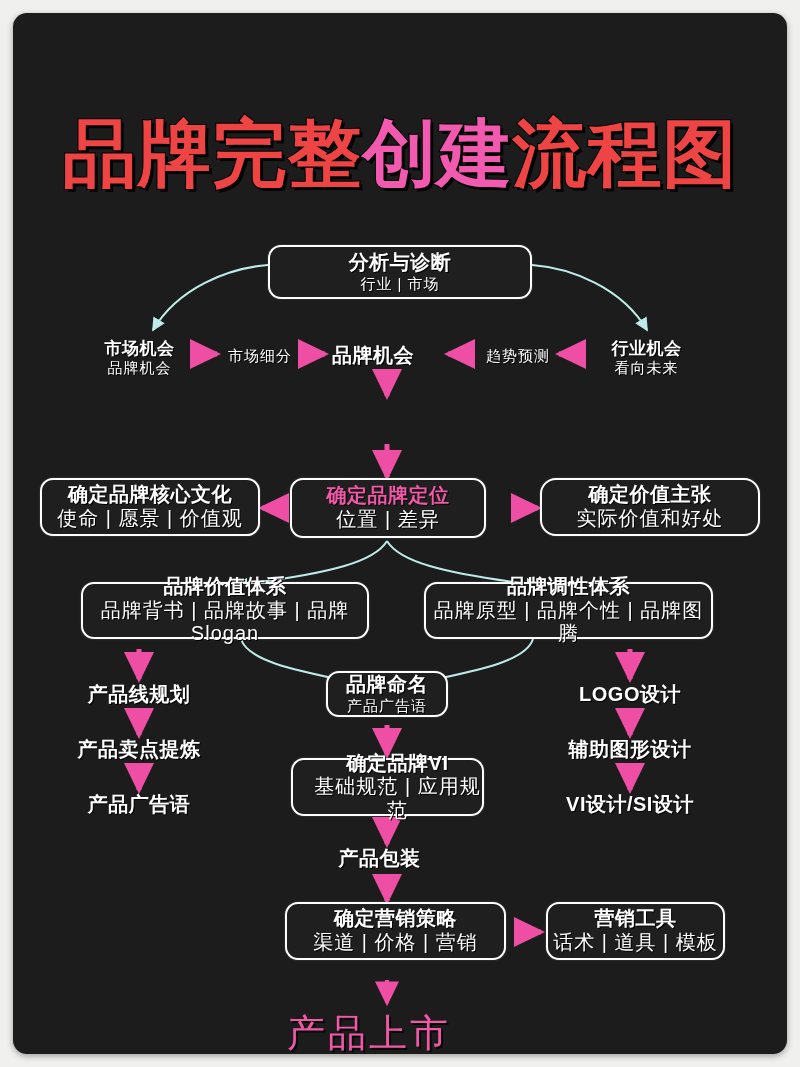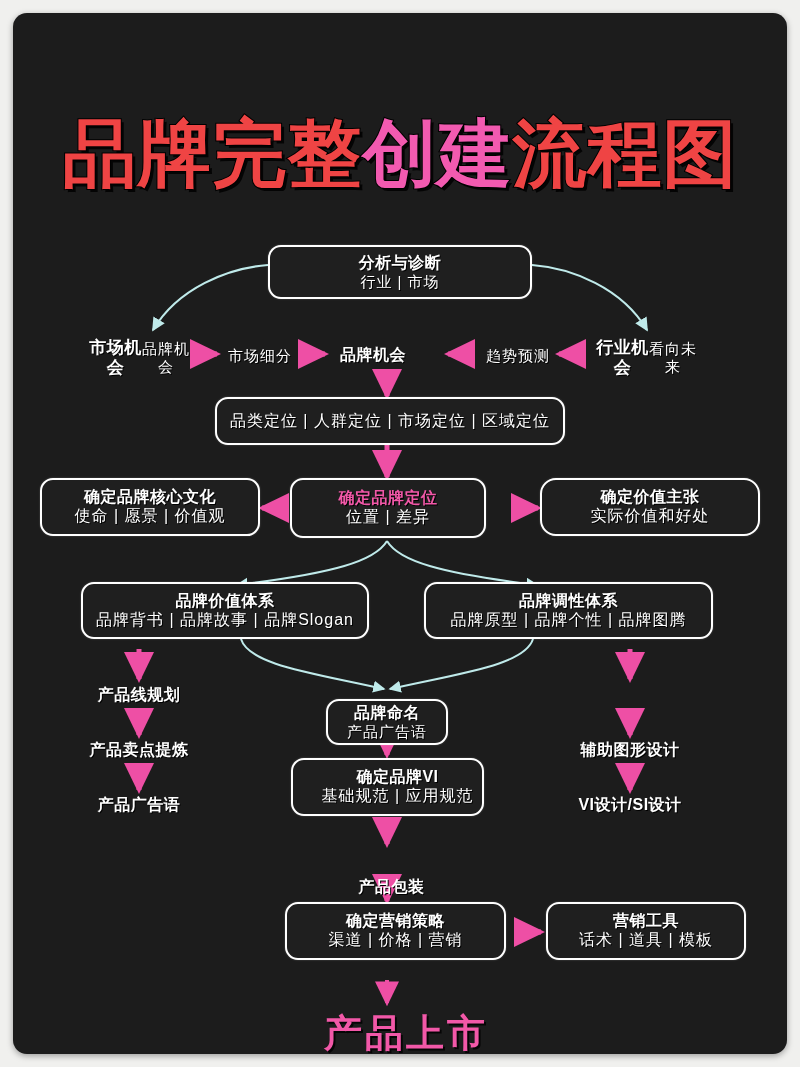--- a/index.html
+++ b/index.html
@@ -63,38 +63,37 @@
     text-shadow:1px 1px 0 #000;
   }
   .sub{
     font-weight:normal;
     letter-spacing:1px;
     text-shadow:1px 1px 0 #000;
   }
   .pinktxt{color:#f258a8;}
 
   
-  .f16{font-size:16px;text-align:center;}
+  .f16{font-size:20px;text-align:center;}
   .f15{font-size:15px;}
   .f17{font-size:17px;}
 
   .plain{
-    display:flex;justify-content:center;align-items:center;
+    display:flex;flex-direction:column;justify-content:center;align-items:center;
   }
 
   #final{
     position:absolute;
     left:0;width:712px;
     text-align:center;
     font-size:38px;
-    font-weight:bold;
+    font-weight:normal;
     color:#f258a8;
     letter-spacing:3px;
     text-shadow:2px 2px 0 rgba(0,0,0,0.8);
-    padding-left:37px;
   }
 </style>
 </head>
 <body>
 
 <div id="card">
 
   <div id="title">
     <span class="t-yellow">品牌完整</span><span class="t-pink">创建</span><span class="t-yellow">流程图</span>
   </div>
@@ -211,23 +210,20 @@
 
   <div class="node plain" style="left:466px;top:330px;width:78px;height:26px;">
     <div class="sub f15">趋势预测</div>
   </div>
 
   <div class="node plain" style="left:583px;top:323px;width:101px;height:44px;">
     <div class="ttl f17">行业机会</div>
     <div class="sub f15">看向未来</div>
   </div>
 
-  <div class="node boxed" style="left:202px;top:384px;width:350px;height:48px;">
-    <div class="sub f16">品类定位 | 人群定位 | 市场定位 | 区域定位</div>
-  </div>
 
   <div class="node boxed" style="left:27px;top:465px;width:220px;height:58px;">
     <div class="ttl f16">确定品牌核心文化</div>
     <div class="sub f16">使命 | 愿景 | 价值观</div>
   </div>
 
   <div class="node boxed" style="left:277px;top:465px;width:196px;height:60px;">
     <div class="ttl f16 pinktxt">确定品牌定位</div>
     <div class="sub f16">位置 | 差异</div>
   </div>
@@ -250,47 +246,50 @@
   <div class="node plain" style="left:61px;top:668px;width:130px;height:28px;">
     <div class="ttl f16">产品线规划</div>
   </div>
   <div class="node plain" style="left:53px;top:723px;width:146px;height:28px;">
     <div class="ttl f16">产品卖点提炼</div>
   </div>
   <div class="node plain" style="left:61px;top:778px;width:130px;height:28px;">
     <div class="ttl f16">产品广告语</div>
   </div>
 
+  <div class="node plain" style="left:552px;top:668px;width:130px;height:28px;">
+    <div class="ttl f16">LOGO设计</div>
+  </div>
   <div class="node plain" style="left:544px;top:723px;width:146px;height:28px;">
     <div class="ttl f16">辅助图形设计</div>
   </div>
   <div class="node plain" style="left:544px;top:778px;width:146px;height:28px;">
     <div class="ttl f16">VI设计/SI设计</div>
   </div>
 
-  <div class="node boxed" style="left:313px;top:658px;width:122px;height:46px;margin-top:28px;">
+  <div class="node boxed" style="left:313px;top:658px;width:122px;height:46px;">
     <div class="ttl f16">品牌命名</div>
     <div class="sub f15">产品广告语</div>
   </div>
 
   <div class="node boxed" style="left:278px;top:745px;width:193px;height:58px;padding-left:20px;">
     <div class="ttl f16">确定品牌VI</div>
     <div class="sub f16">基础规范 | 应用规范</div>
   </div>
 
-  <div class="node plain" style="left:326px;top:832px;width:105px;height:28px;margin-top:28px;">
+  <div class="node plain" style="left:314px;top:832px;width:105px;height:28px;">
     <div class="ttl f16">产品包装</div>
   </div>
 
   <div class="node boxed" style="left:272px;top:889px;width:221px;height:58px;">
     <div class="ttl f16">确定营销策略</div>
     <div class="sub f16">渠道 | 价格 | 营销</div>
   </div>
 
-  <div class="node boxed" style="left:533px;top:889px;width:200px;height:58px;">
+  <div class="node boxed" style="left:533px;top:889px;width:179px;height:58px;">
     <div class="ttl f16">营销工具</div>
     <div class="sub f16">话术 | 道具 | 模板</div>
   </div>
 
   <div id="final" style="top:995px;">
     <span>产品上市</span>
   </div>
 
 </div>
 

